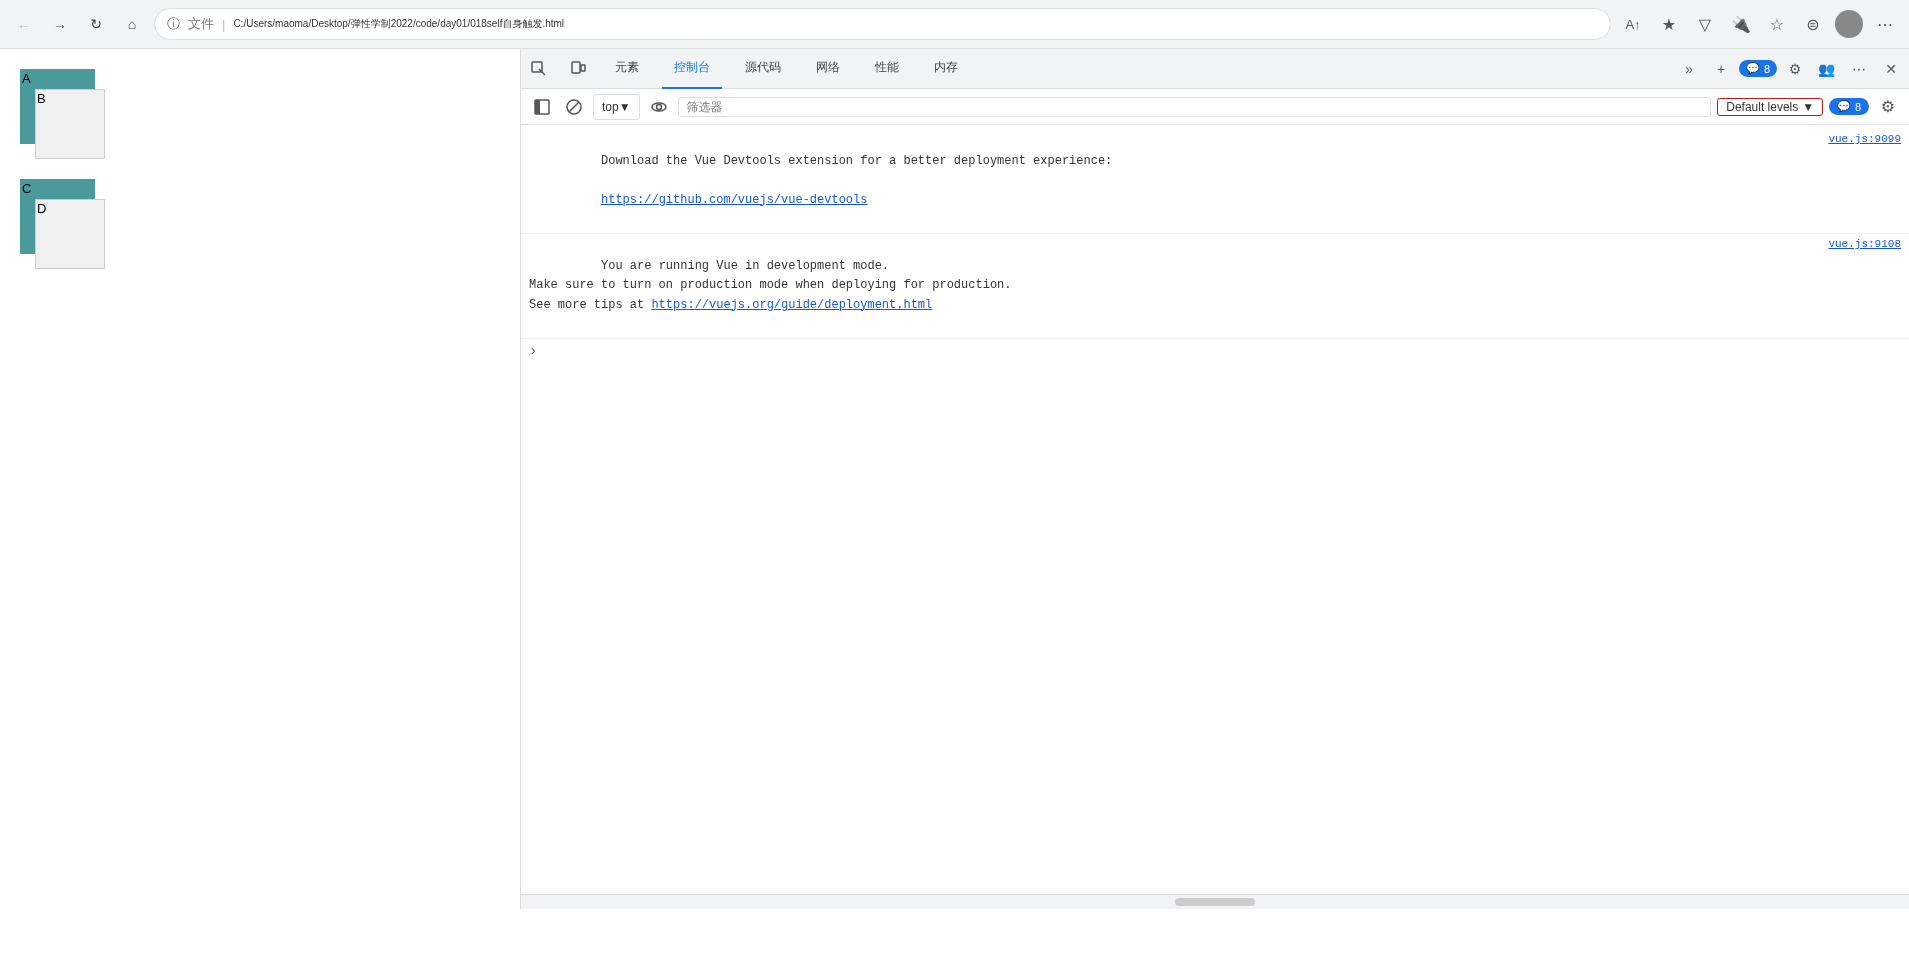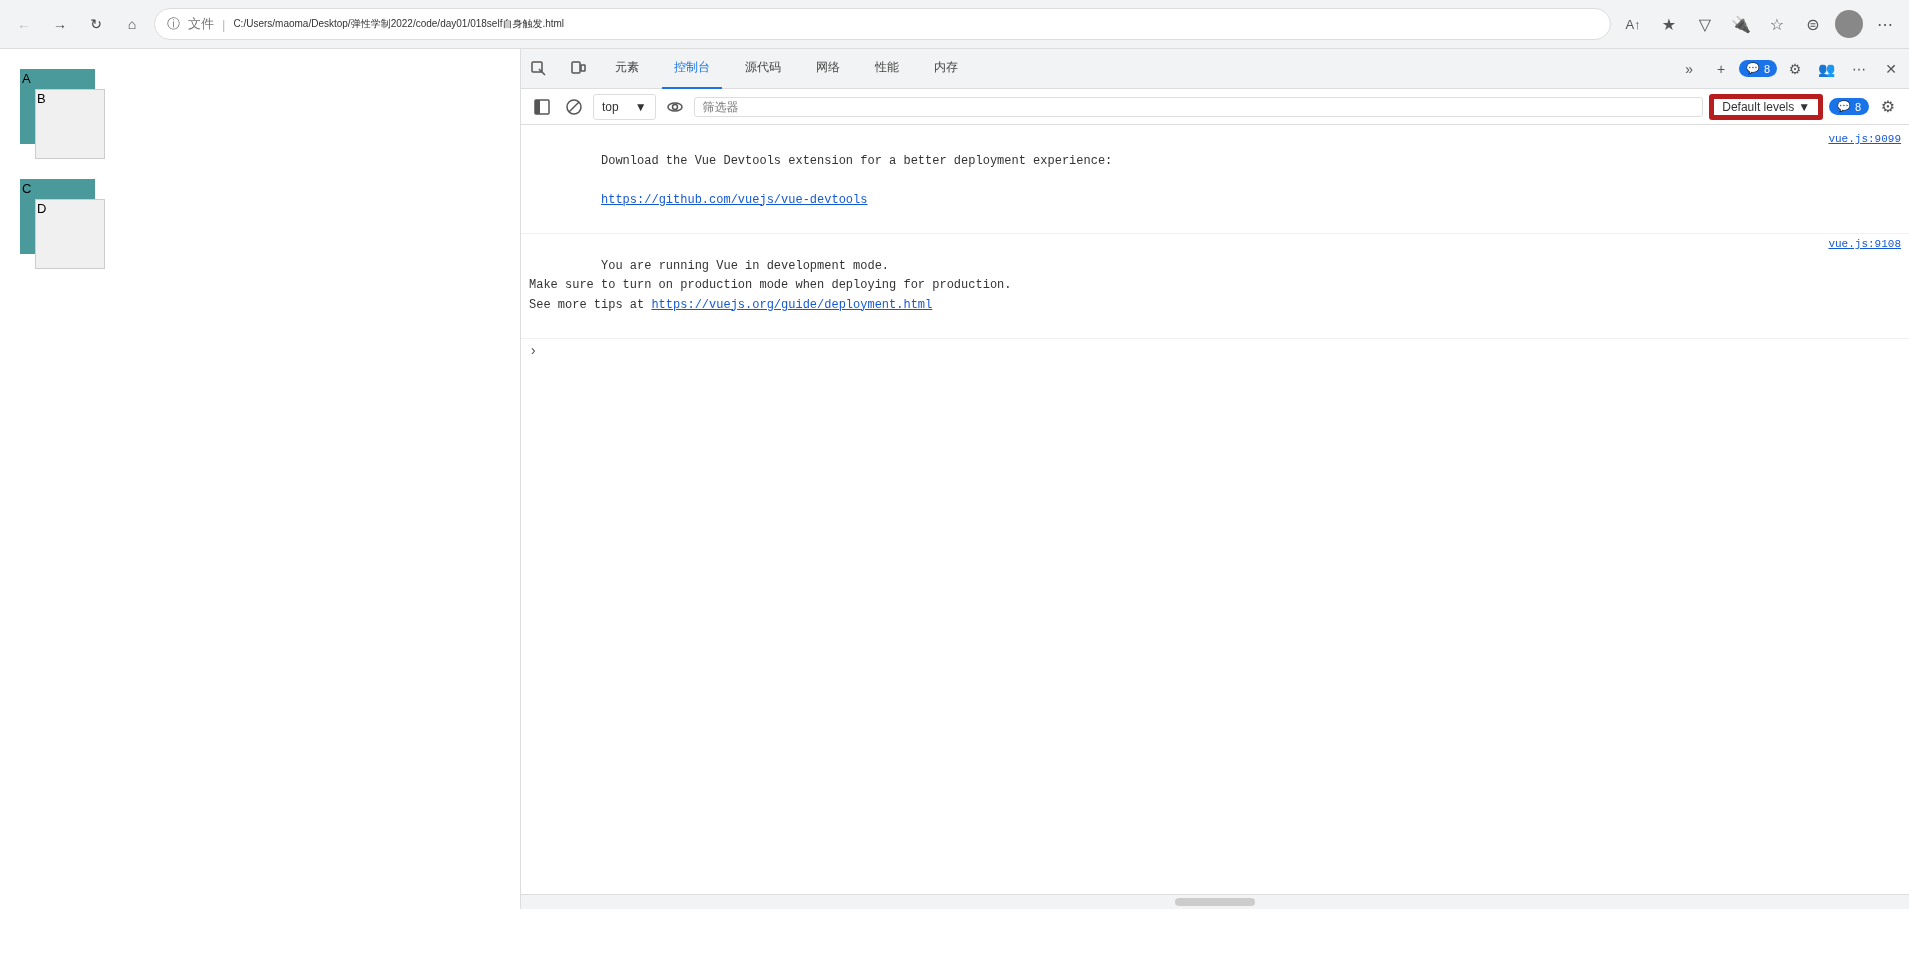--- a/index.html
+++ b/index.html
@@ -207,21 +207,21 @@
       width: 26px; height: 26px;
       border: none; background: none;
       cursor: pointer;
       border-radius: 3px;
       display: flex; align-items: center; justify-content: center;
       font-size: 14px; color: #555;
     }
     .top-selector {
       display: flex;
       align-items: center;
-      gap: 16px;
+      gap: 0;
       padding: 2px 8px;
       border: 1px solid #ddd;
       border-radius: 3px;
       cursor: pointer;
       font-size: 12px;
       color: #333;
       background: #fff;
       height: 26px;
     }
     .filter-input {
@@ -232,27 +232,27 @@
       padding: 0 8px;
       font-size: 12px;
       color: #333;
       outline: none;
     }
     .default-levels {
       display: flex;
       align-items: center;
       gap: 4px;
       padding: 2px 8px;
-      border: 5px solid #b91c1c;
+      border: 1px solid #b91c1c;
       border-radius: 3px;
       cursor: pointer;
       font-size: 12px;
       color: #333;
       background: #fff;
-      height: 26px;
+      height: 18px;
     }
     .console-msg-badge {
       background: #1a73e8;
       color: #fff;
       border-radius: 10px;
       padding: 2px 8px;
       font-size: 11px;
       display: flex; align-items: center; gap: 4px;
       cursor: pointer;
     }

